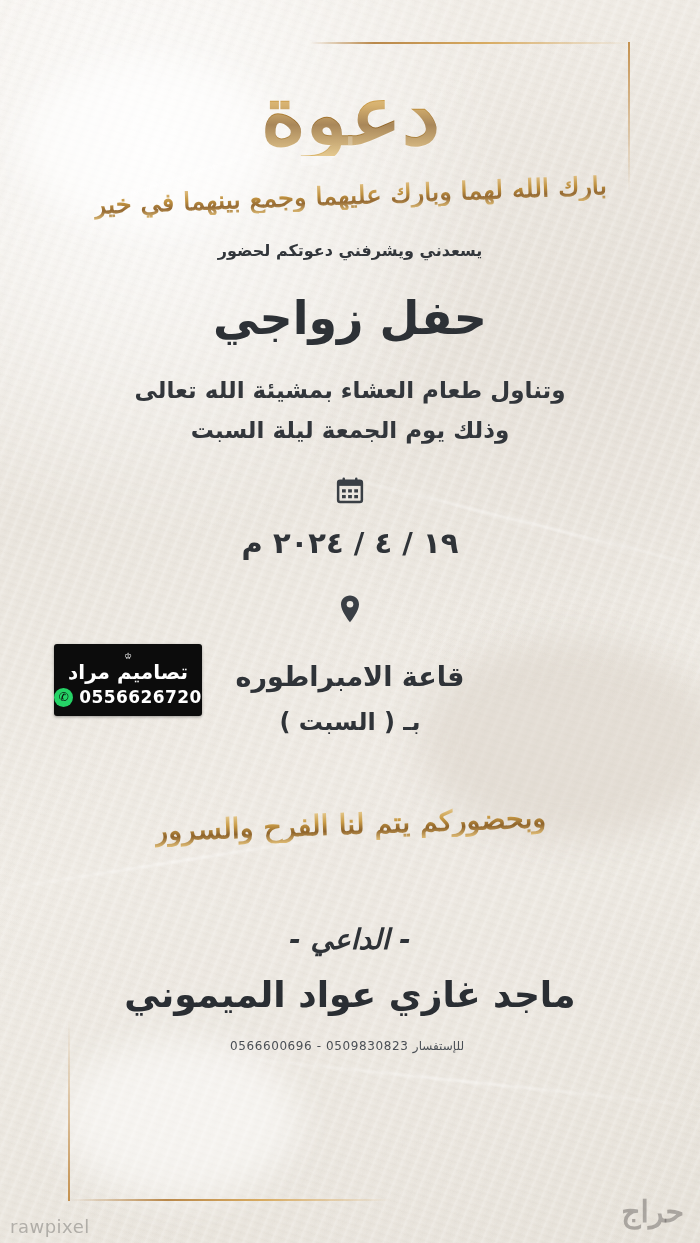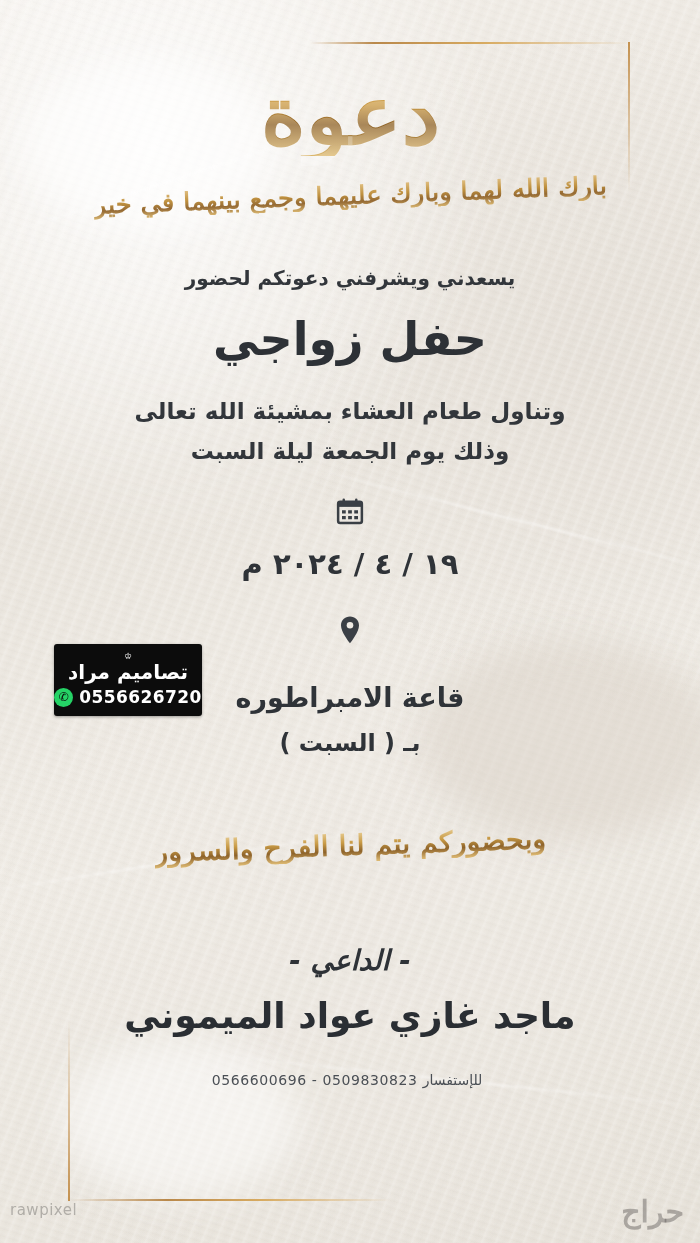--- a/index.html
+++ b/index.html
@@ -112,29 +112,29 @@
     font-weight: 700;
     transform: rotate(-2.2deg) scaleX(1.03);
     background: linear-gradient(180deg, #e6c689 0%, #bd8c36 45%, #90632a 70%, #d7b269 100%);
     -webkit-background-clip: text;
     background-clip: text;
     color: transparent;
     opacity: .95;
   }
 
   .invite-line {
-    margin-top: 56px;
-    font-size: 20px;
+    margin-top: 31px;
+    font-size: 16px;
     font-weight: 700;
     color: #32363b;
     letter-spacing: .5px;
   }
 
   .event-title {
-    margin-top: 22px;
+    margin-top: 31px;
     font-size: 46px;
     font-weight: 700;
     color: #2d3136;
     letter-spacing: 1px;
   }
 
   .sub-line {
     margin-top: 32px;
     font-size: 23px;
     font-weight: 700;
@@ -201,22 +201,22 @@
     letter-spacing: 1px;
     font-style: italic;
   }
   .host-name {
     margin-top: 18px;
     font-size: 36px;
     font-weight: 700;
     color: #2a2e33;
   }
   .phones {
-    margin-top: 36px;
-    font-size: 14px;
+    margin-top: 24px;
+    font-size: 12px;
     color: #4a4f55;
     letter-spacing: .6px;
     direction: ltr;
   }
   .phones .label {
     direction: rtl;
     display: inline-block;
     margin-right: 6px;
   }
 
@@ -269,23 +269,23 @@
   .badge-phone {
     font-size: 17px;
     font-weight: 700;
     letter-spacing: .4px;
   }
 
   
   .wm-left {
     position: absolute;
     z-index: 5;
-    bottom: 24px;
+    bottom: 6px;
     left: 10px;
-    font-size: 15px;
+    font-size: 18px;
     color: rgba(120,118,114,.5);
     letter-spacing: .5px;
     direction: ltr;
   }
   .wm-right {
     position: absolute;
     z-index: 5;
     bottom: 14px;
     right: 16px;
     font-family: "DejaVu Serif", "Liberation Serif", serif;

